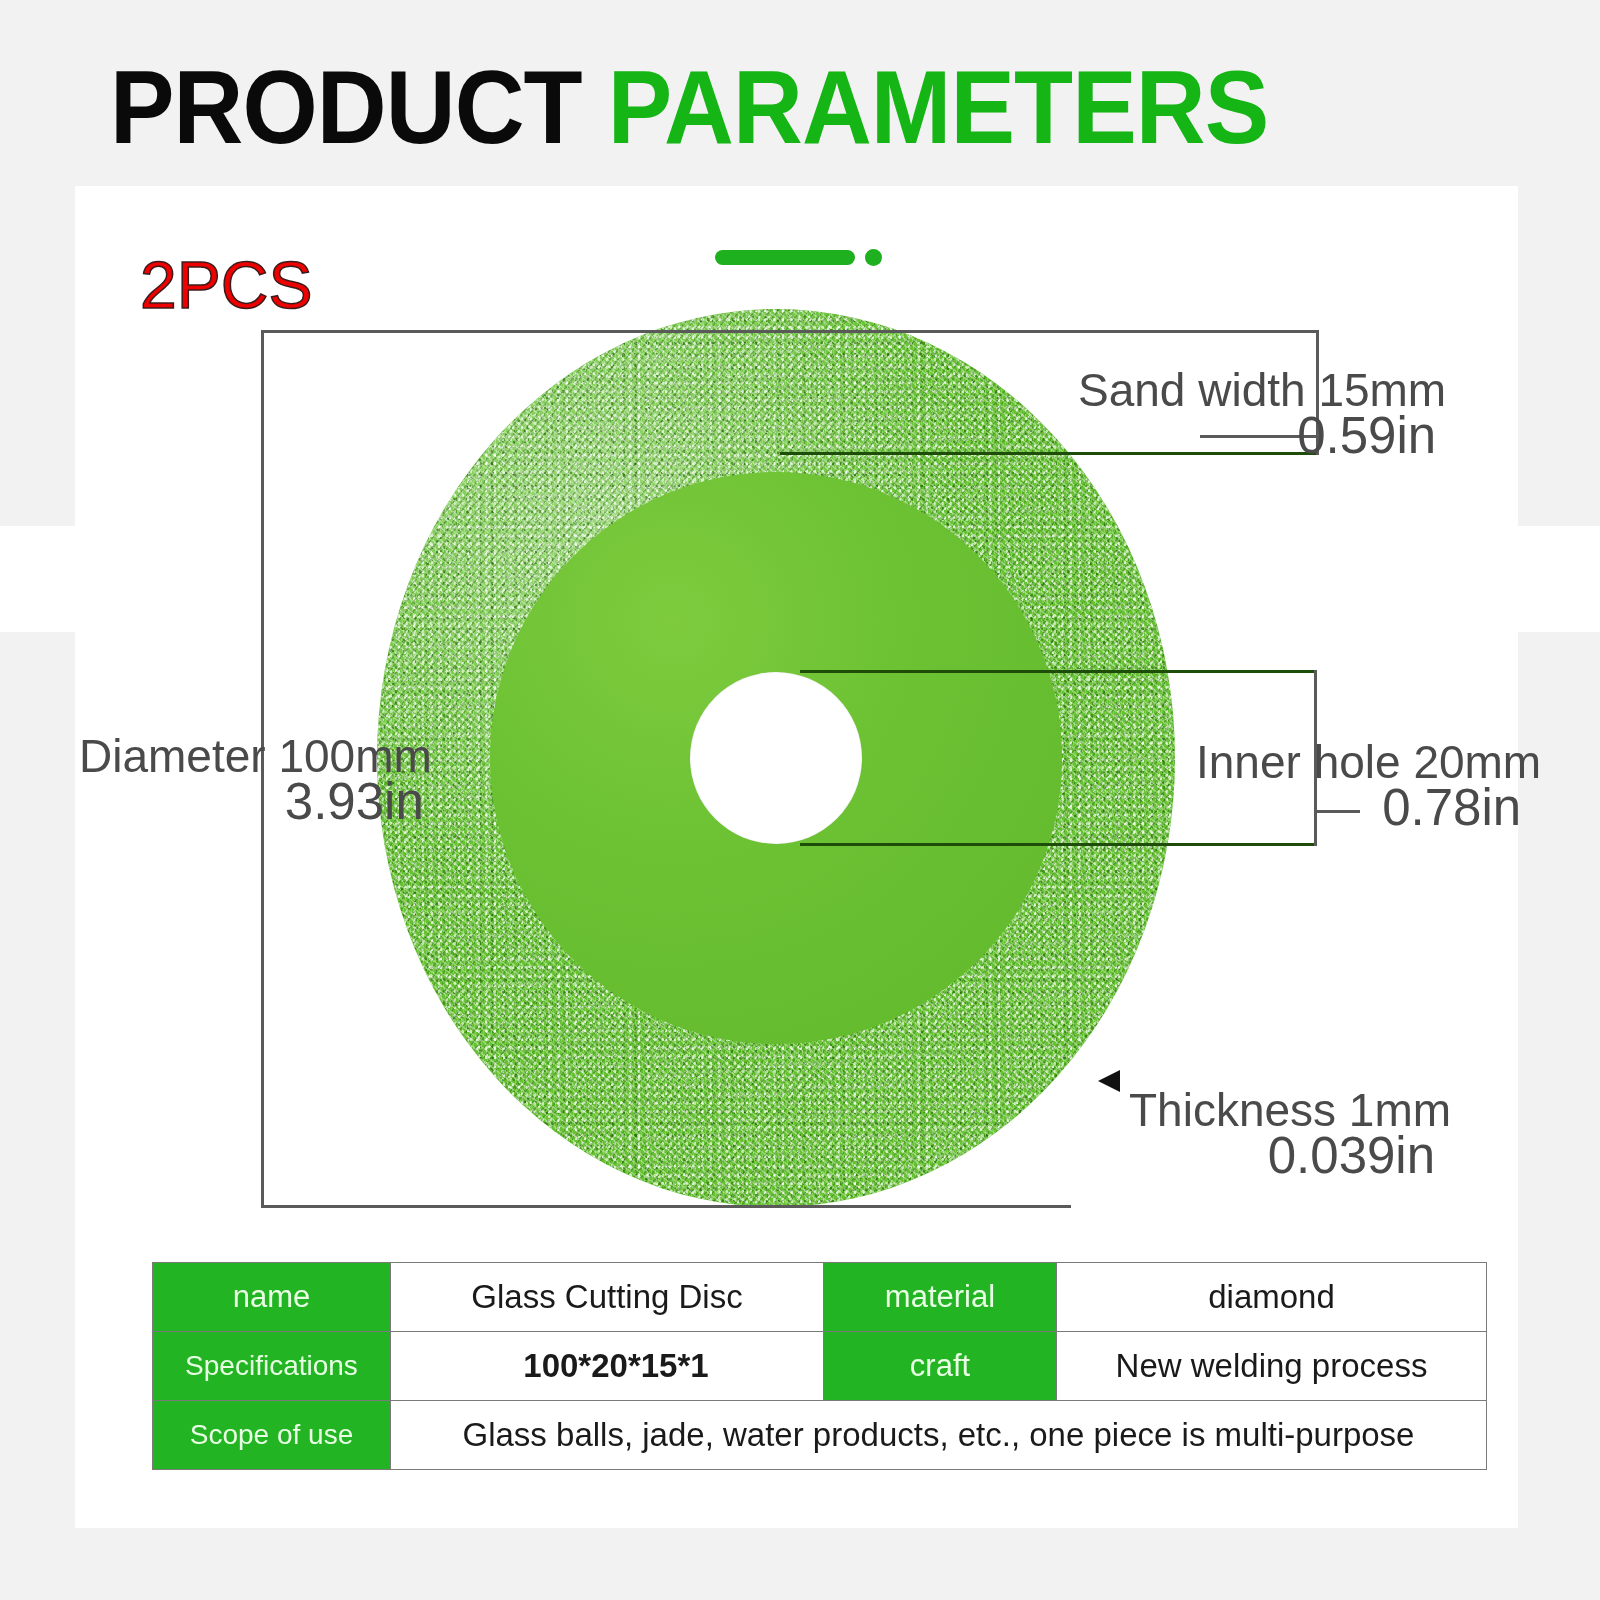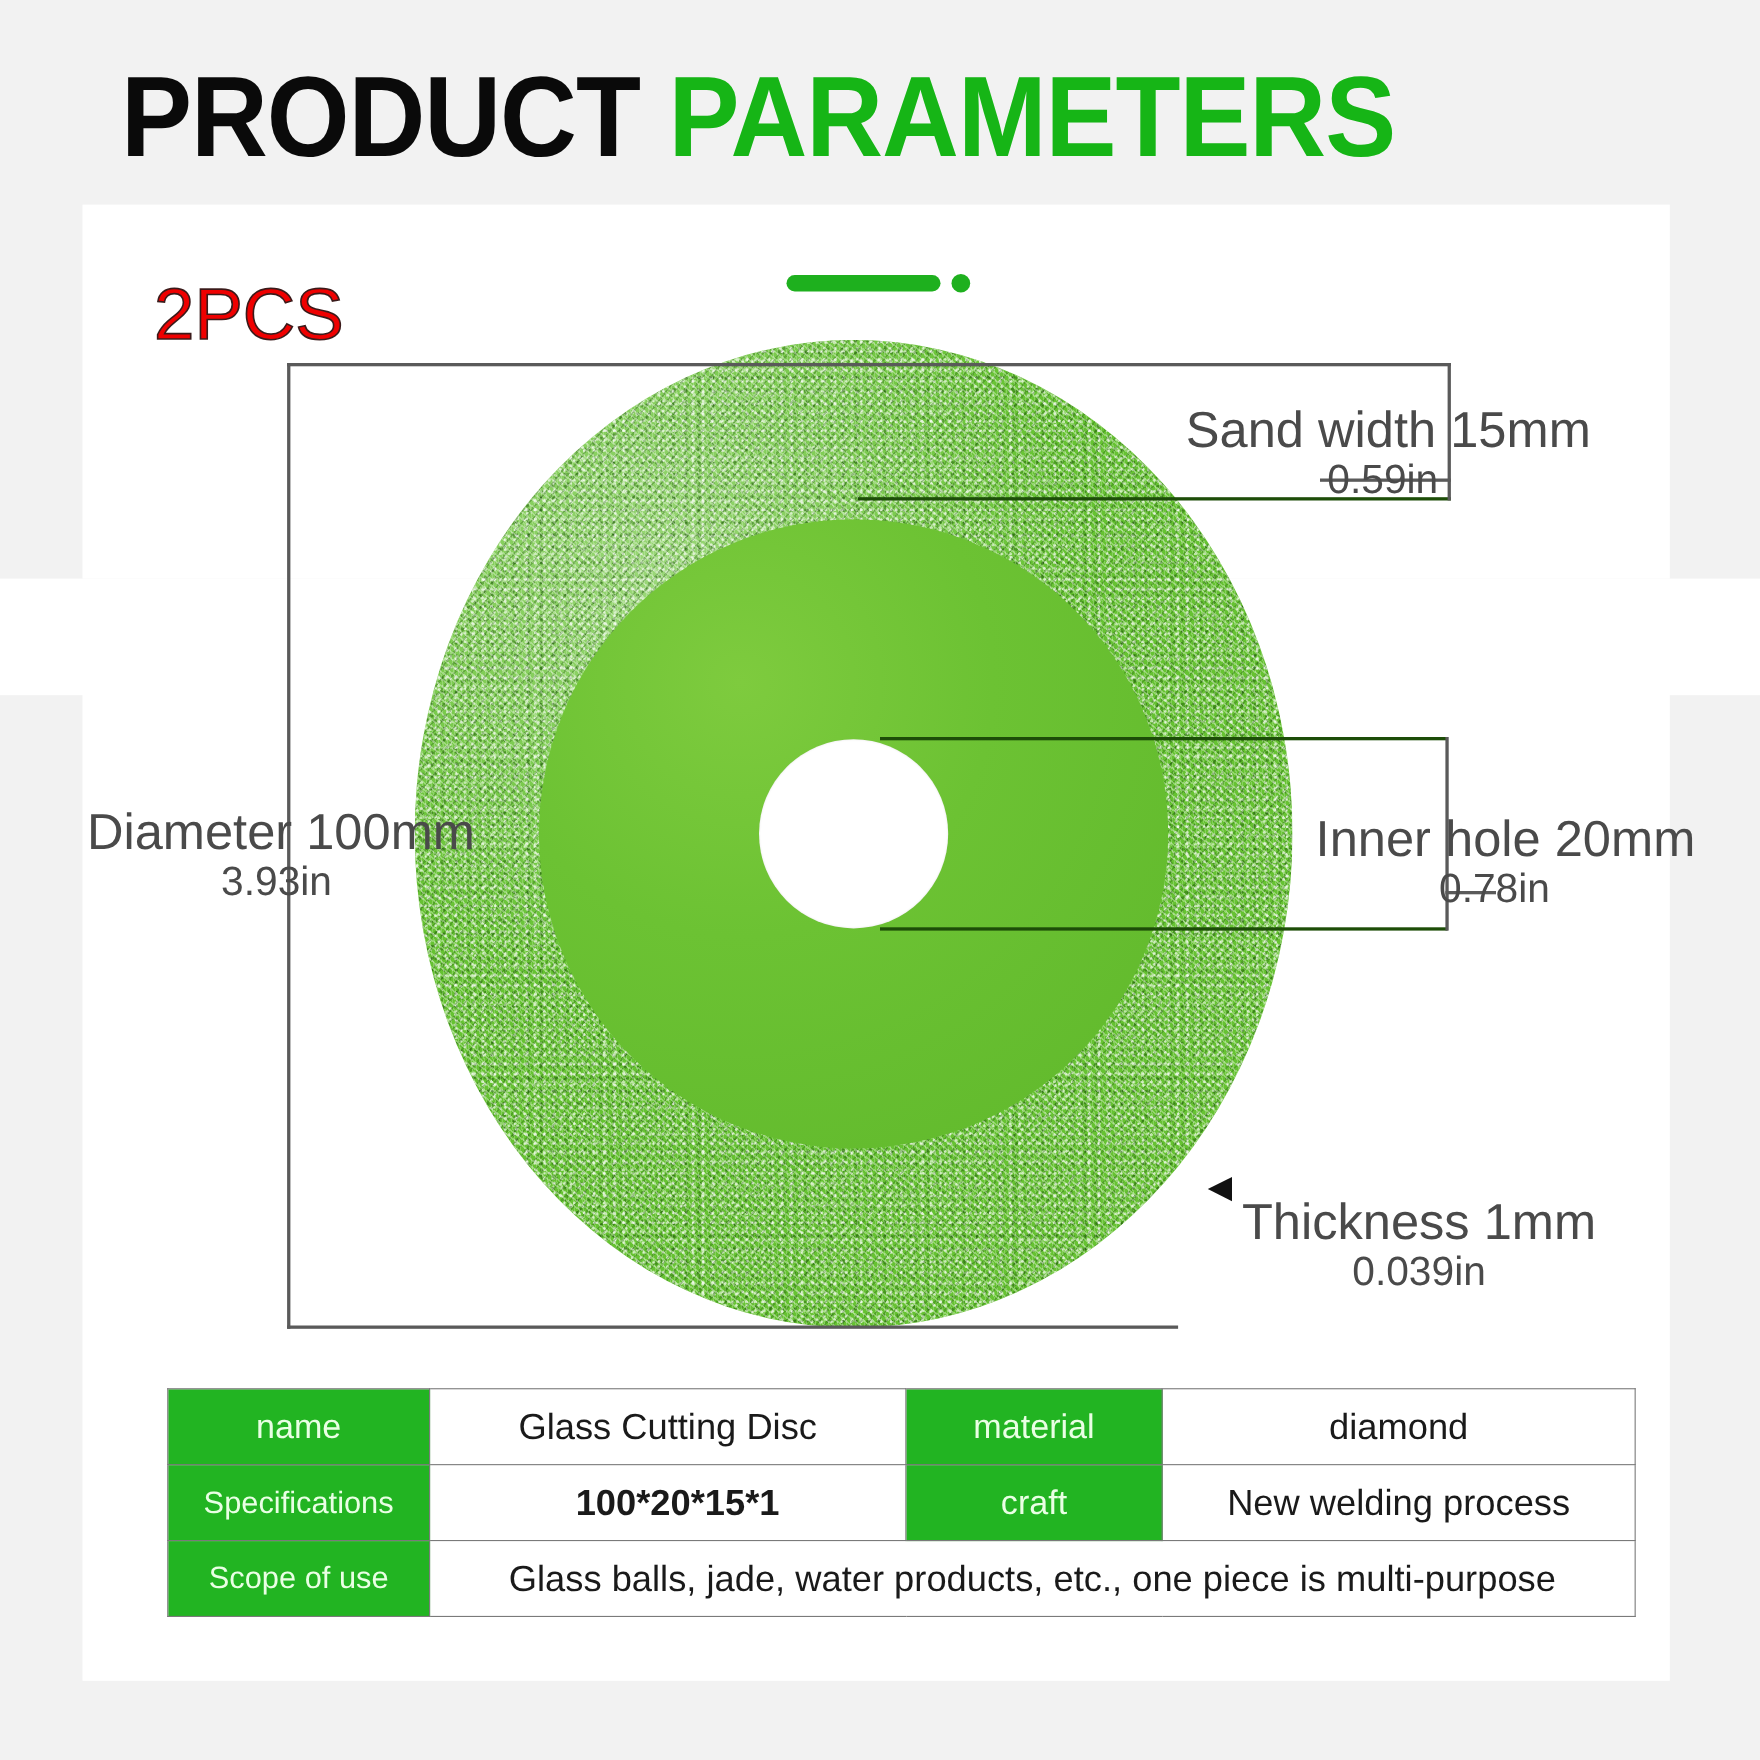--- a/index.html
+++ b/index.html
@@ -118,30 +118,30 @@
   
   .ih-top{left:800px;top:670px;height:3px;width:516px;background:#1d4d08;}
   .ih-bot{left:800px;top:843px;height:3px;width:516px;background:#1d4d08;}
   .ih-v{left:1314px;top:670px;width:3px;height:176px;background:#5a5a5a;}
   .ih-tick{left:1314px;top:810px;height:3px;width:46px;background:#5a5a5a;}
 
   
   .lab{position:absolute;color:#4a4a4a;white-space:nowrap;
        font-family:"Liberation Sans",sans-serif;font-weight:400;}
   .lab .l1{display:block;font-size:46px;line-height:44px;}
-  .lab .l2{display:block;font-size:37px;line-height:48px;text-align:center;}
+  .lab .l2{display:block;font-size:51px;line-height:48px;text-align:right;}
 
   .lab-sand{left:1078px;top:368px;}
   .lab-sand .l2{margin-right:10px;}
   .lab-dia{left:55px;top:734px;margin-left:24px;}
   .lab-dia .l2{margin-right:8px;}
   .lab-inner{left:1196px;top:740px;}
   .lab-inner .l2{margin-right:20px;}
   .lab-thick{left:1129px;top:1088px;}
-  .lab-thick .l2{margin-right:0px;}
+  .lab-thick .l2{margin-right:16px;}
   .thick-arrow-2{
     position:absolute;left:1098px;top:1070px;width:0;height:0;
     border-left:22px solid #111;
     border-top:11px solid transparent;
     border-bottom:11px solid transparent;
     transform:rotate(180deg);
   }
 
   
   .spec-table{

